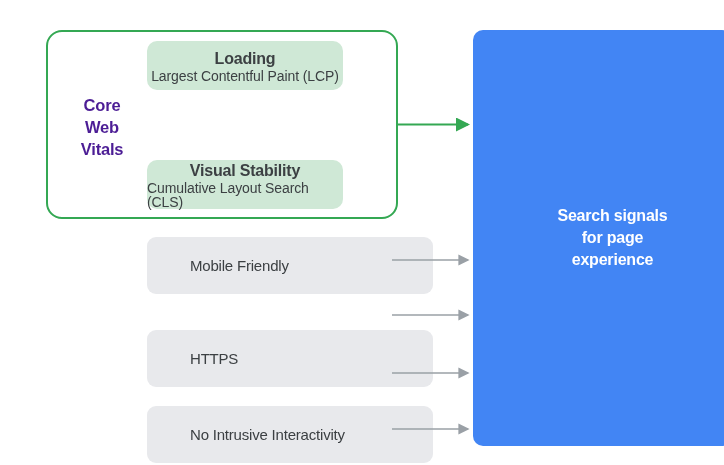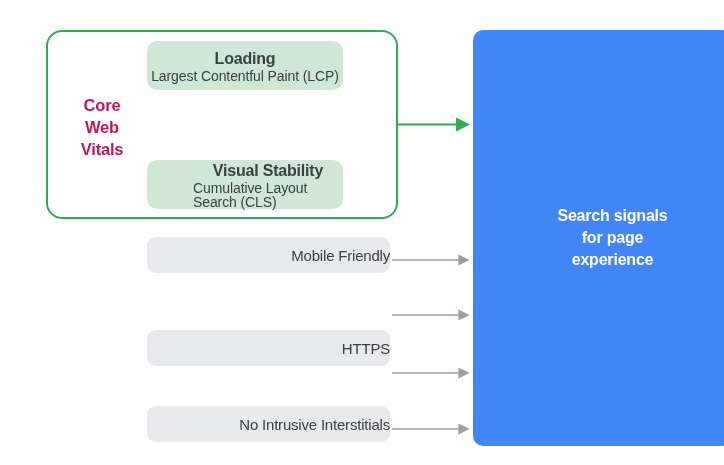--- a/index.html
+++ b/index.html
@@ -34,21 +34,21 @@
     border: 2px solid #34a853;
     border-radius: 16px;
     background: #ffffff;
   }
   .cwv-label {
     position: absolute;
     left: 64px;
     top: 92px;
     width: 72px;
     text-align: center;
-    color: #be185d;
+    color: #4c1d95;
     font-size: 16.5px;
     font-weight: bold;
     line-height: 22px;
     letter-spacing: -0.2px;
   }
 
   
   .vital-card {
     position: absolute;
     left: 147px;
@@ -57,47 +57,48 @@
     background: #cfe8d6;
     border-radius: 10px;
     box-sizing: border-box;
     display: flex;
     flex-direction: column;
     align-items: center;
     justify-content: center;
   }
   .vital-card.v0 { top: 41px; }
   .vital-card.v1 { top: 104px; }
-  .vital-card.v2 { top: 160px; padding-left: 46px; }
+  .vital-card.v2 { top: 160px; }
   .vital-title {
     color: #3c4043;
     font-size: 16px;
     font-weight: bold;
     line-height: 19px;
     letter-spacing: -0.2px;
   }
   .vital-sub {
     color: #3c4043;
     font-size: 14px;
     line-height: 14px;
     letter-spacing: -0.1px;
     margin-top: 1px;
   }
 
   
   .signal-card {
     position: absolute;
     left: 147px;
     width: 243px;
-    height: 36px;
+    height: 57px;
     background: #e8e9ec;
     border-radius: 9px;
     display: flex;
     align-items: center;
-    justify-content: flex-end;
+    justify-content: flex-start;
+    padding-left: 43px;
   }
   .signal-card.s0 { top: 237px; }
   .signal-card.s1 { top: 292px; }
   .signal-card.s2 { top: 330px; }
   .signal-card.s3 { top: 406px; }
   .signal-label {
     color: #3c4043;
     font-size: 15px;
     line-height: 19px;
     letter-spacing: -0.2px;
@@ -160,21 +161,21 @@
     <div class="vital-sub">Cumulative Layout Search (CLS)</div>
   </div>
 
   <div class="signal-card s0">
     <div class="signal-label">Mobile Friendly</div>
   </div>
   <div class="signal-card s2">
     <div class="signal-label">HTTPS</div>
   </div>
   <div class="signal-card s3">
-    <div class="signal-label">No Intrusive Interstitials</div>
+    <div class="signal-label">No Intrusive Interactivity</div>
   </div>
 
   <svg class="arrow-svg" viewBox="0 0 724 465">
     <defs>
       <marker id="arrowGreen" markerWidth="7" markerHeight="7" refX="6" refY="3.5" orient="auto">
         <path d="M0,0 L7,3.5 L0,7 z" fill="#34a853"></path>
       </marker>
       <marker id="arrowGrey" markerWidth="7" markerHeight="7" refX="6" refY="3.5" orient="auto">
         <path d="M0,0 L7,3.5 L0,7 z" fill="#9aa0a6"></path>
       </marker>

